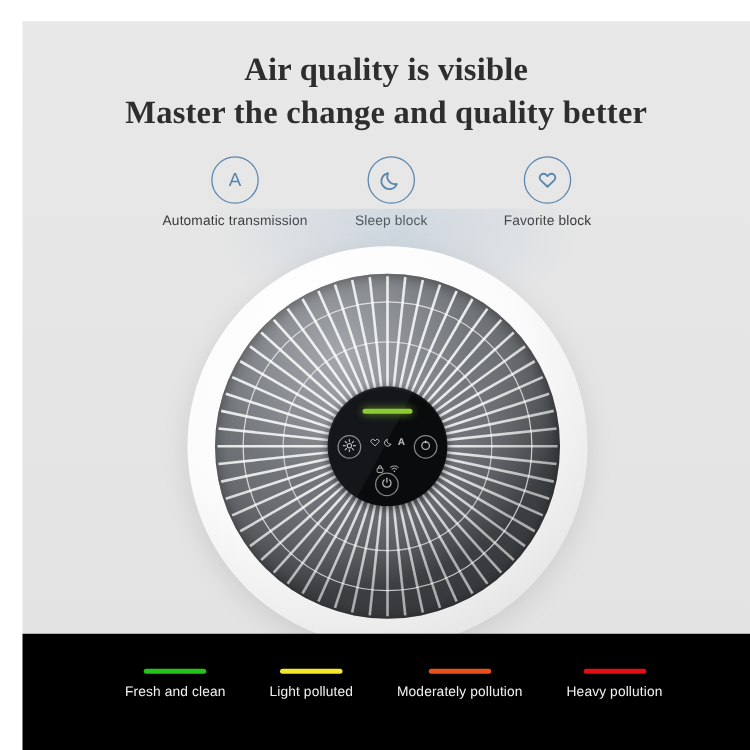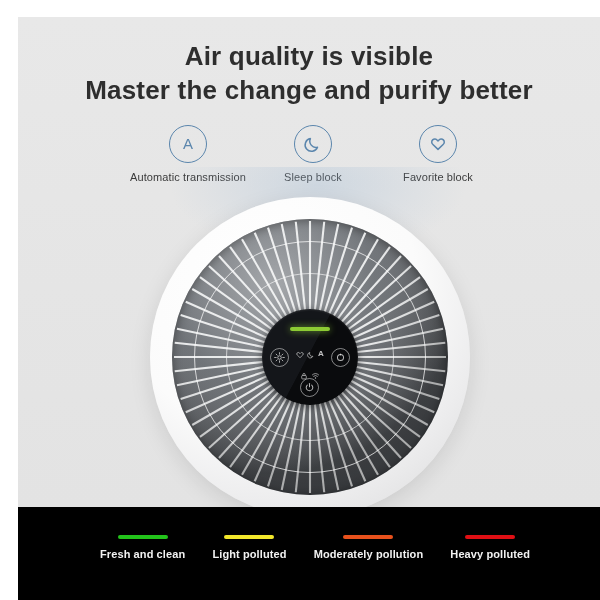--- a/index.html
+++ b/index.html
@@ -23,20 +23,21 @@
   #headline {
     position:absolute;
     left:0; top:22px;
     width:582px;
     text-align:center;
     color:#2e2e2e;
     font-weight:bold;
     font-size:26px;
     line-height:34px;
     letter-spacing:.2px;
+    font-family:Liberation Serif, serif;
   }
   #headline .l2 { display:block; }
 
   
   #features {
     position:absolute;
     left:110px; top:108px;
     width:370px;
     display:flex;
     justify-content:space-between;
@@ -154,42 +155,42 @@
     background:#000000;
   }
   #legend-items {
     position:absolute;
     left:82px; top:28px;
     width:430px;
     display:flex;
     justify-content:space-between;
     align-items:flex-start;
   }
-  .leg { text-align:center;font-weight:bold; }
+  .leg { text-align:center; }
   .leg-bar {
     height:4px;
     border-radius:2px;
     margin:0 auto 9px auto;
     width:50px;
   }
   .leg-label {
     font-size:11px;
     color:#f2f2f2;
     white-space:nowrap;
     letter-spacing:.1px;
   }
 </style>
 </head>
 <body>
 
 <div id="stage">
 
   <div id="headline">
     <span class="l1">Air quality is visible</span>
-    <span class="l2">Master the change and purify better</span>
+    <span class="l2">Master the change and quality better</span>
   </div>
 
   <div id="features">
 
     <div class="feature">
       <div class="f-ring">
         <svg width="22" height="22" viewBox="0 0 22 22" aria-hidden="true">
           <text x="11" y="16" text-anchor="middle" font-family="Liberation Sans, sans-serif" font-size="15" fill="#5b86ad">A</text>
         </svg>
       </div>
@@ -392,17 +393,17 @@
       <div class="leg-label">Light polluted</div>
     </div>
 
     <div class="leg">
       <div class="leg-bar" style="background:#e8511c"></div>
       <div class="leg-label">Moderately pollution</div>
     </div>
 
     <div class="leg">
       <div class="leg-bar" style="background:#e00f14"></div>
-      <div class="leg-label">Heavy polluted</div>
+      <div class="leg-label">Heavy pollution</div>
     </div>
 
   </div>
 </div>
 
 </body></html>

